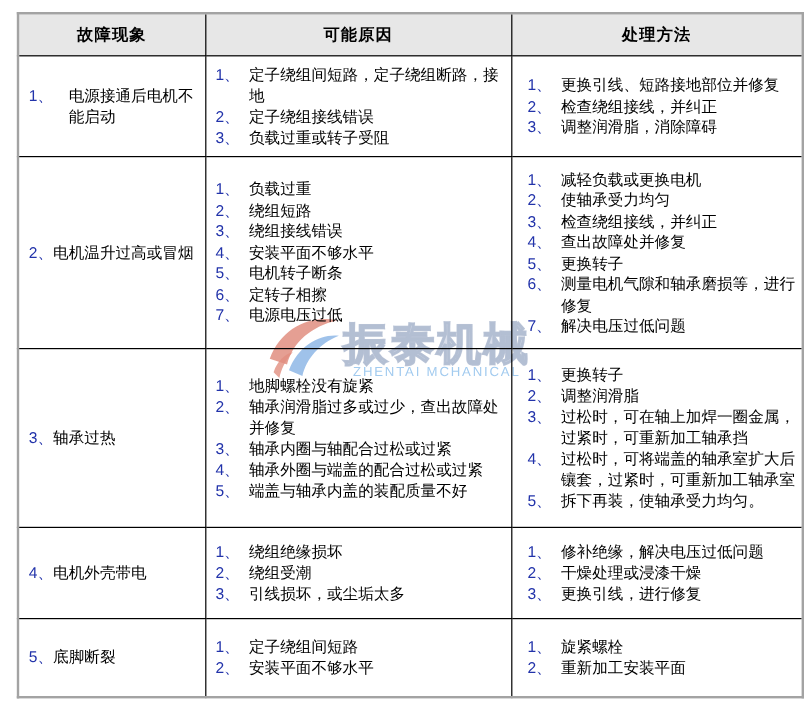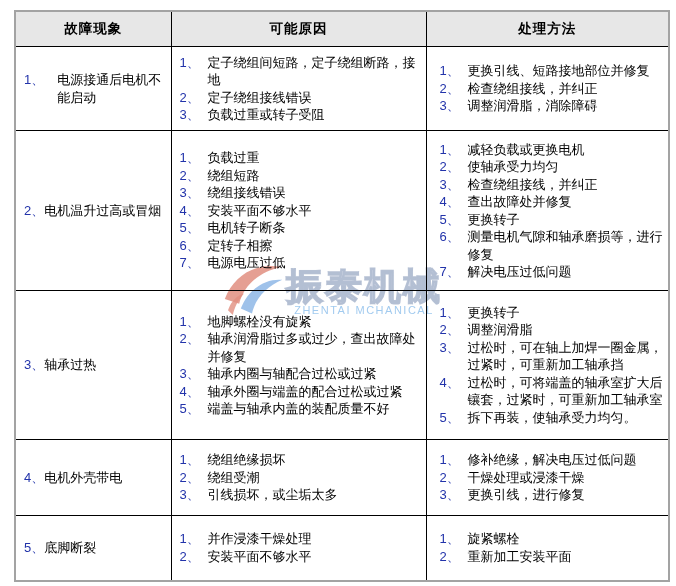--- a/index.html
+++ b/index.html
@@ -276,21 +276,21 @@
         <tr style="height: 65px;">
           <td class="c1">
             <div class="ph">
               <span class="num">5、</span>
               <span class="txt">底脚断裂</span>
             </div>
           </td>
           <td class="c2">
             <div class="item">
               <span class="num">1、</span>
-              <span class="txt">并作浸漆干燥处理</span>
+              <span class="txt">定子绕组间短路</span>
             </div>
             <div class="item">
               <span class="num">2、</span>
               <span class="txt">安装平面不够水平</span>
             </div>
           </td>
           <td class="c3">
             <div class="item">
               <span class="num">1、</span>
               <span class="txt">旋紧螺栓</span>

